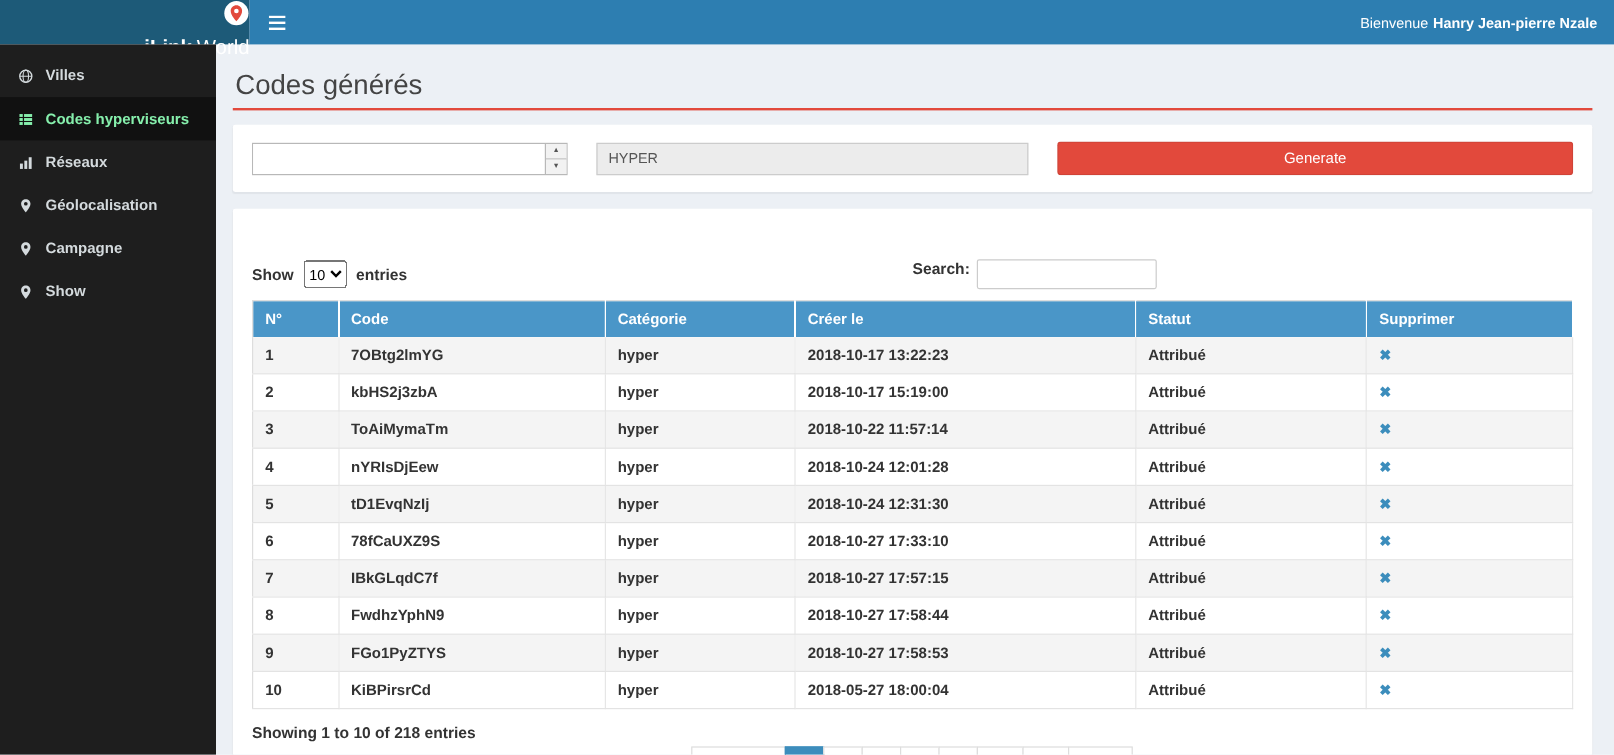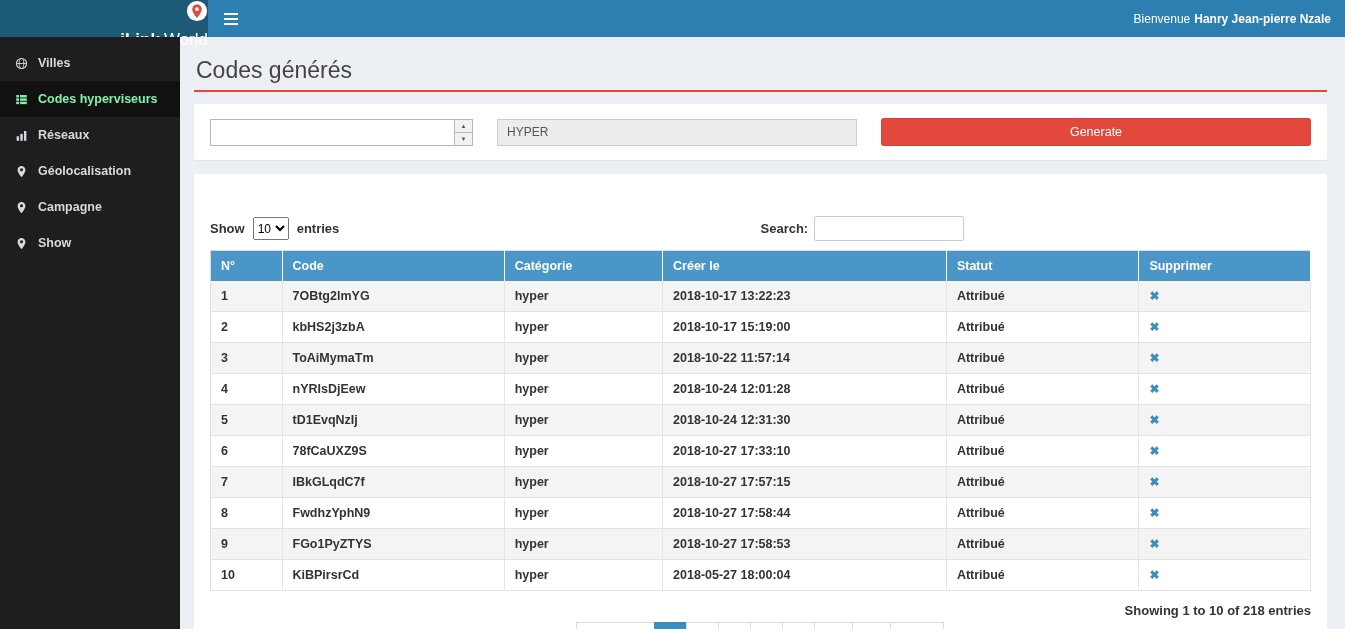--- a/index.html
+++ b/index.html
@@ -54,38 +54,38 @@
   }
   .generate-btn{
     flex:1;height:28px;background:var(--accent-red,#e2493c);color:#fff;
     border:1px solid rgba(0,0,0,0.08);font-size:12.5px;cursor:pointer;border-radius:3px;
     font-family:inherit;
   }
   
   .table-panel{margin-top:14px;padding:42px 16px 16px 16px;}
   .dt-controls{display:flex;align-items:center;margin-bottom:9px;font-size:13px;font-weight:700;color:#333;}
   .dt-left{width:50%;display:flex;align-items:center;gap:8px;}
-  .dt-right{width:50%;display:flex;align-items:center;gap:6px;}
+  .dt-right{width:50%;display:flex;gap:6px;}
   .page-size{height:23px;font-size:12px;font-family:inherit;}
   .search-input{width:150px;height:25px;border:1px solid #ccc;box-sizing:border-box;padding:0 6px;font-size:12px;font-family:inherit;border-radius:2px;}
   table.dt{width:100%;border-collapse:collapse;table-layout:fixed;font-size:12.5px;color:#333;border:1px solid #ddd;}
   .dt th{
     background:var(--header-blue,#4a96c8);color:#fff;text-align:left;
     padding:8px 10px;font-size:12.5px;font-weight:700;cursor:pointer;
     border-right:1px solid rgba(255,255,255,0.25);
     overflow:hidden;white-space:nowrap;
   }
   .dt td{
     padding:8px 10px;font-weight:600;border-right:1px solid #e6e6e6;
     border-bottom:1px solid #e3e3e3;overflow:hidden;white-space:nowrap;
   }
   .dt tr.odd{background:#f4f4f4;}
   .dt tr.even{background:#fff;}
   .delete-x{color:var(--link-blue,#3c8dbc);font-weight:700;cursor:pointer;font-size:12px;}
-  .dt-summary{font-size:13px;font-weight:700;color:#333;margin:12px 0 4px 0;text-align:right;}
+  .dt-summary{font-size:13px;font-weight:700;color:#333;margin:12px 0 4px 0;}
   .pagination{display:flex;justify-content:center;margin-top:4px;}
   .page-btn{
     border:1px solid #ddd;background:#fff;color:#555;font-size:12.5px;
     padding:6px 12px;margin-left:-1px;cursor:pointer;font-weight:600;text-decoration:none;
   }
   .page-btn.prev,.page-btn.next{color:#888;}
   .page-btn.active{background:var(--link-blue,#3c8dbc);border-color:var(--link-blue,#3c8dbc);color:#fff;}
 </style>
 </head>
 <body>

